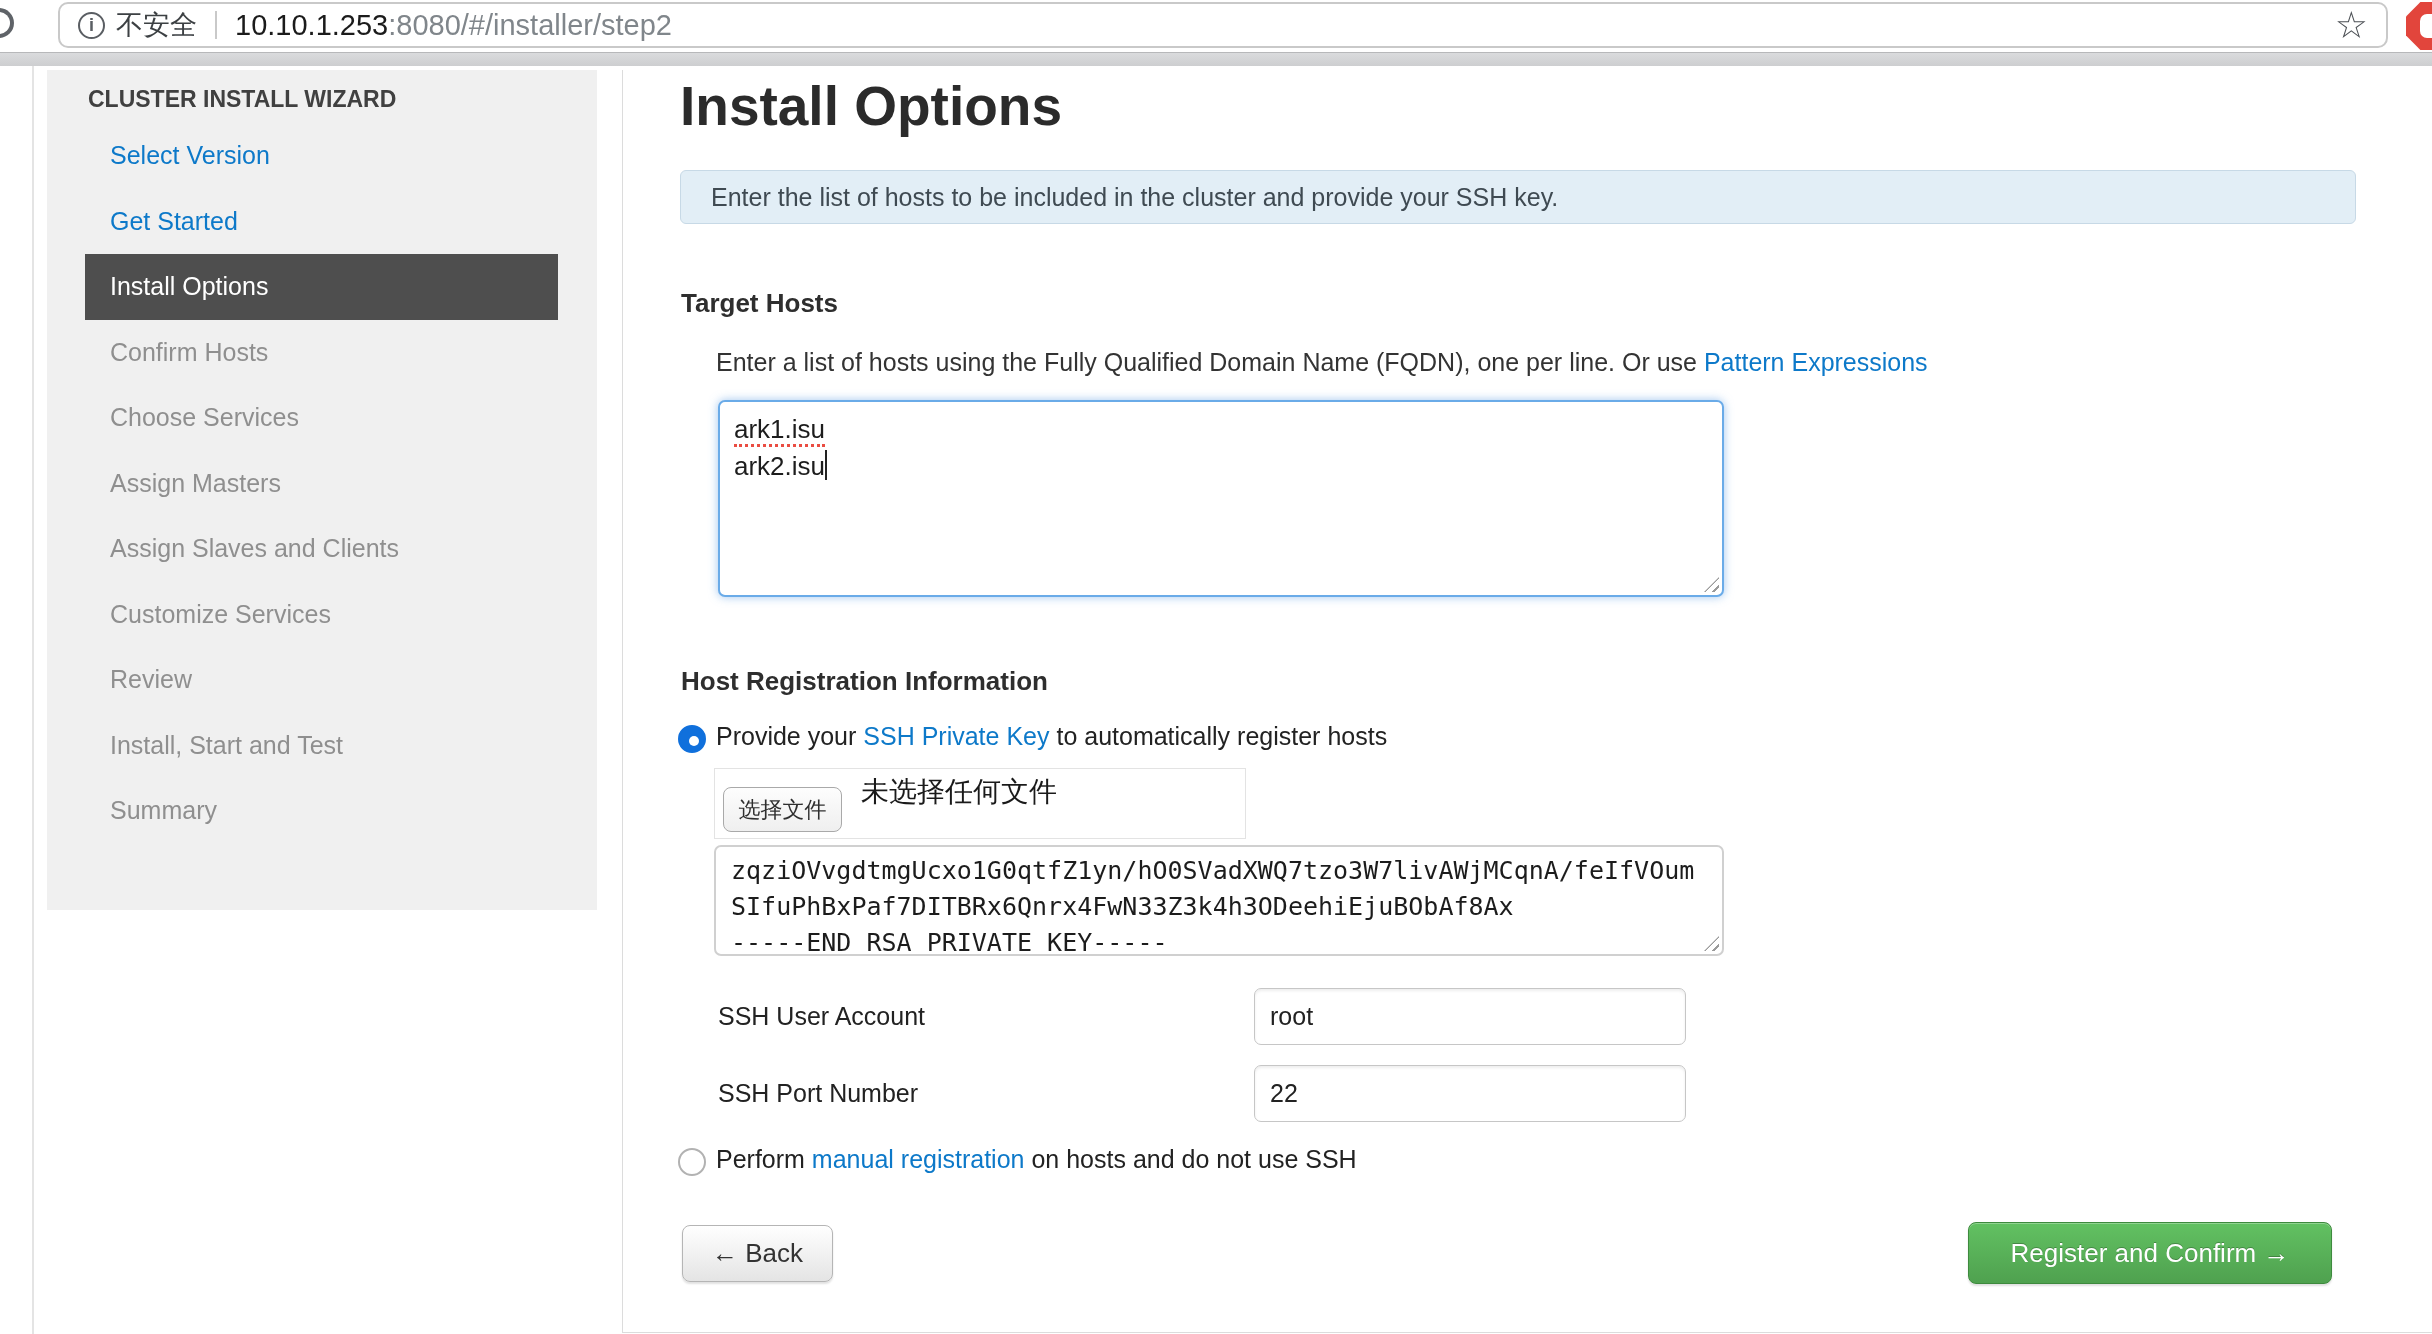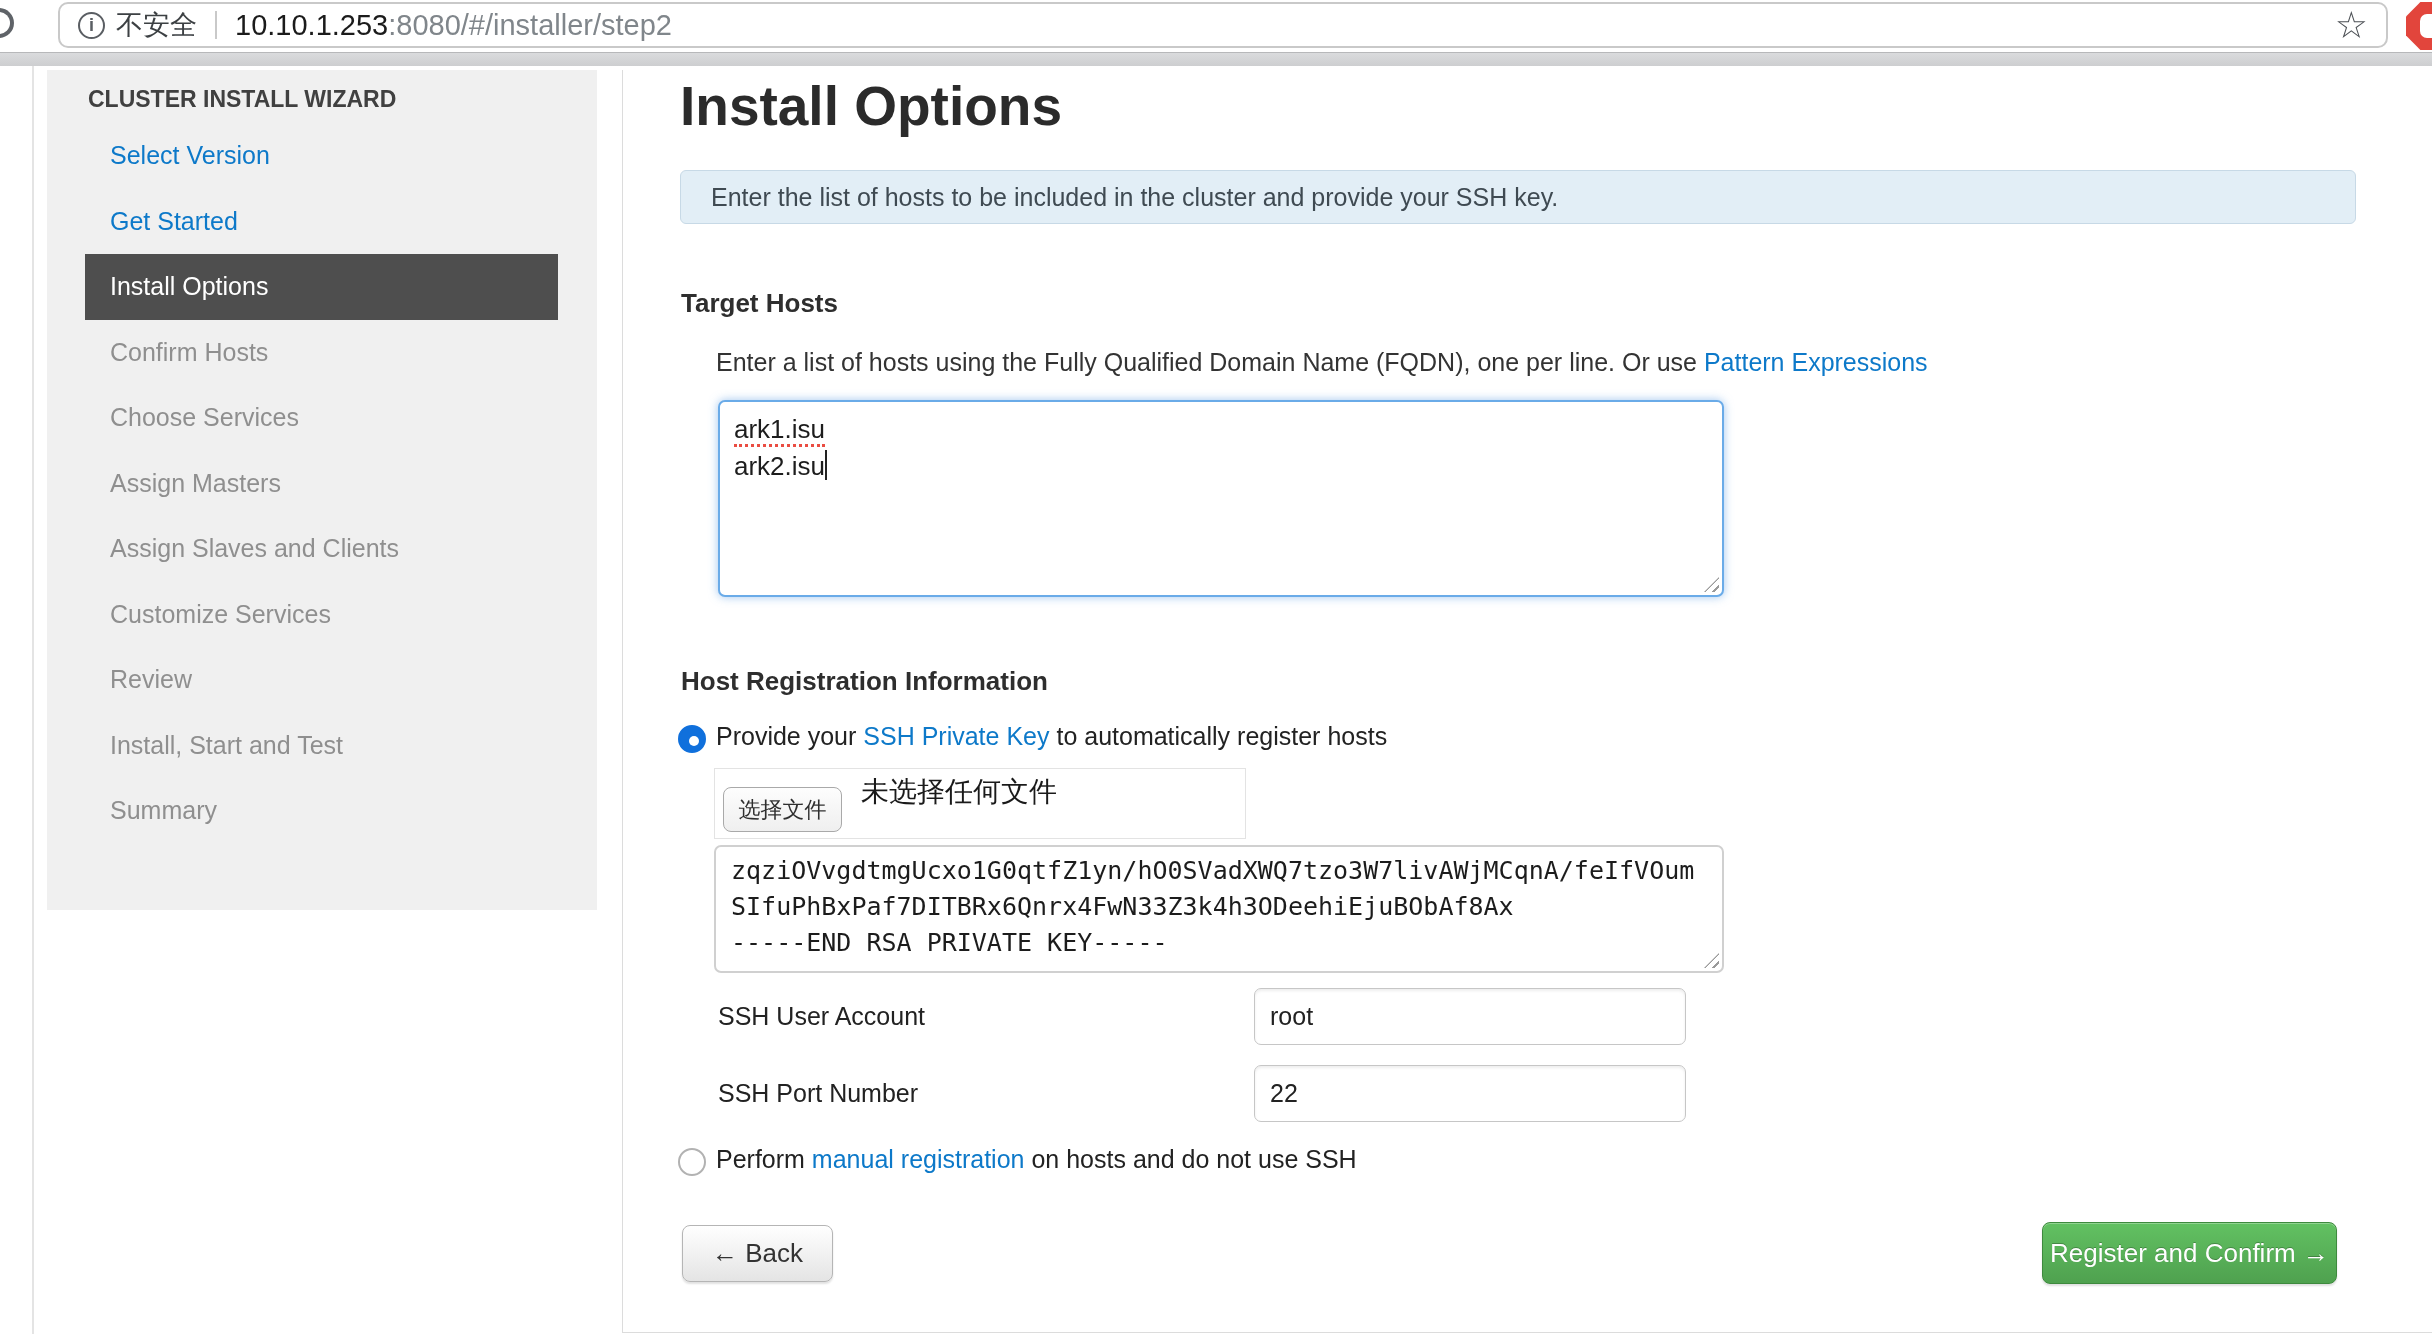--- a/index.html
+++ b/index.html
@@ -84,40 +84,40 @@
   .label2 { left:93px; top:1075px; }
 
   .file-box { position:absolute; left:91px; top:698px; width:532px; height:71px;
     background:#fff; border:1px solid #e3e3e3; }
   .choose-file-btn { position:absolute; left:8px; top:18px; width:119px; height:45px;
     border:1px solid #a9a9a9; border-radius:8px; background:linear-gradient(#fdfdfd,#efefef);
     font-size:22px; color:#2f2f2f; display:flex; align-items:center; justify-content:center; cursor:pointer;
     font-family:"Liberation Sans", sans-serif; }
   .file-status { position:absolute; left:146px; top:4px; font-size:28px; color:#1a1a1a; white-space:nowrap; }
 
-  .key-box { position:absolute; left:91px; top:775px; width:1010px; height:128px;
+  .key-box { position:absolute; left:91px; top:775px; width:1010px; height:111px;
     border:2px solid #d0d0d0; border-radius:7px; background:#fff;
     padding:6px 15px; font-family:"DejaVu Sans Mono", monospace; font-size:25px; line-height:36px; color:#1c1c1c;
     white-space:nowrap; overflow:hidden; }
 
   .field-label { position:absolute; left:95px; font-size:25px; color:#222; }
   .ul-label { top:932px; }
   .pl-label { top:1009px; }
   .text-input { position:absolute; left:631px; width:432px; height:57px;
     border:1px solid #c6c6c6; border-radius:7px; padding-left:15px; font-size:25px; color:#222;
     box-shadow:inset 0 2px 3px rgba(0,0,0,0.07); font-family:"Liberation Sans", sans-serif; background:#fff; }
   .user-input { top:918px; }
   .port-input { top:995px; }
 
   .btn { position:absolute; display:flex; align-items:center; justify-content:center;
     border-radius:8px; font-size:26px; cursor:pointer; }
   .back-btn { left:59px; top:1155px; width:151px; height:57px;
     background:linear-gradient(#ffffff,#e4e4e4); border:1px solid #b5b5b5; color:#333;
     box-shadow:0 2px 2px rgba(0,0,0,0.12); }
-  .register-btn { left:1419px; top:1152px; width:295px; height:62px;
+  .register-btn { left:1345px; top:1152px; width:364px; height:62px;
     background:linear-gradient(#62c162,#4fa14f); border:1px solid #3e8a3e; color:#fff;
     text-shadow:0 -1px 0 rgba(0,0,0,0.25); box-shadow:inset 0 1px 0 rgba(255,255,255,0.3), 0 2px 2px rgba(0,0,0,0.12); }
 </style>
 </head>
 <body>
 
 <div class="browser-bar">
   <span class="reload-icon"></span>
   <div class="address-bar">
     <span class="page-info-icon">i</span>

